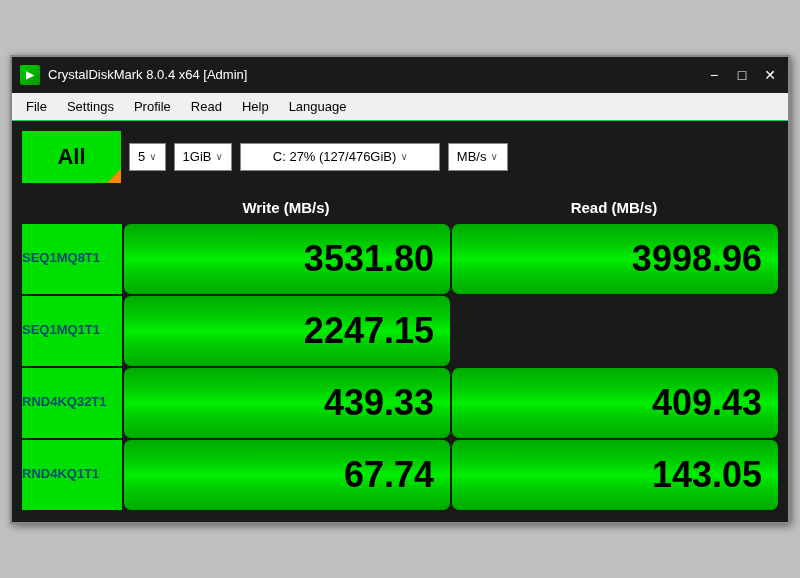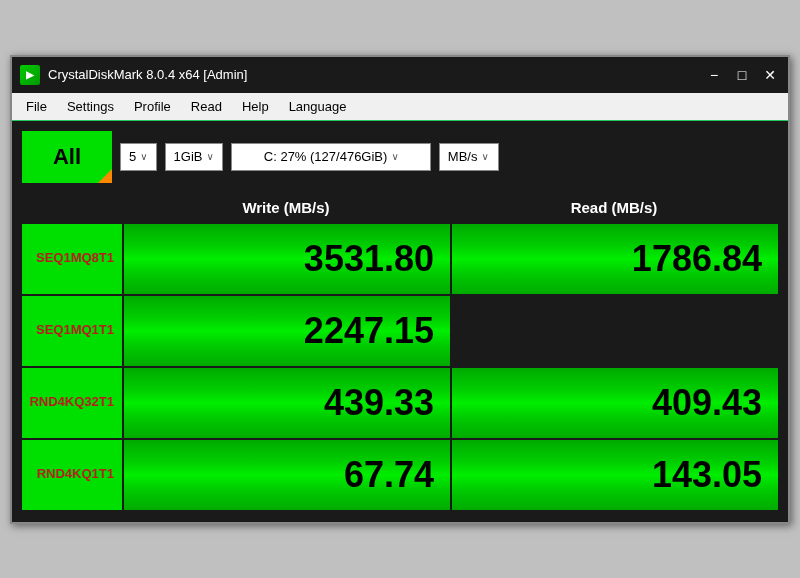--- a/index.html
+++ b/index.html
@@ -82,21 +82,21 @@
       display: flex;
       align-items: center;
       gap: 8px;
       margin-bottom: 10px;
     }
     .all-btn {
       background: #00e000;
       color: #000;
       font-size: 22px;
       font-weight: bold;
-      width: 90px;
+      width: 99px;
       height: 52px;
       border: none;
       cursor: pointer;
       position: relative;
       display: flex;
       align-items: center;
       justify-content: center;
     }
     .all-btn::after {
       content: '';
@@ -152,36 +152,37 @@
     .data-row {
       display: grid;
       grid-template-columns: 100px 1fr 1fr;
       gap: 2px;
       margin-bottom: 2px;
     }
     .row-label {
       background: #00e000;
       display: flex;
       align-items: center;
-      justify-content: flex-end;
+      justify-content: flex-start;
       font-size: 13px;
       font-weight: bold;
-      color: #b91c1c;
+      color: #0c4a6e;
       text-align: center;
       line-height: 1.3;
-      padding: 8px 8px;
+      padding: 8px 0;
       min-height: 70px;
     }
     .data-cell {
       background: linear-gradient(to bottom, #00aa00 0%, #00cc00 30%, #00ee00 50%, #00cc00 70%, #00aa00 100%);
       display: flex;
       align-items: center;
       justify-content: flex-end;
       padding-right: 16px;
       min-height: 70px;
+      border-radius: 7px;
     }
     .data-value {
       font-size: 36px;
       font-weight: bold;
       color: #000;
       font-family: Arial, sans-serif;
     }
   </style>
 </head>
 <body>
@@ -244,21 +245,21 @@
       <div class="data-row">
         <div class="row-label">
           <span>SEQ1M</span>
             <br>
           <span>Q8T1</span>
         </div>
         <div class="data-cell">
           <span class="data-value">3531.80</span>
         </div>
         <div class="data-cell">
-          <span class="data-value">1786.84</span>
+          <span class="data-value">3998.96</span>
         </div>
       </div>
 
       <div class="data-row">
         <div class="row-label">
           <span>SEQ1M</span>
             <br>
           <span>Q1T1</span>
         </div>
         <div class="data-cell">

